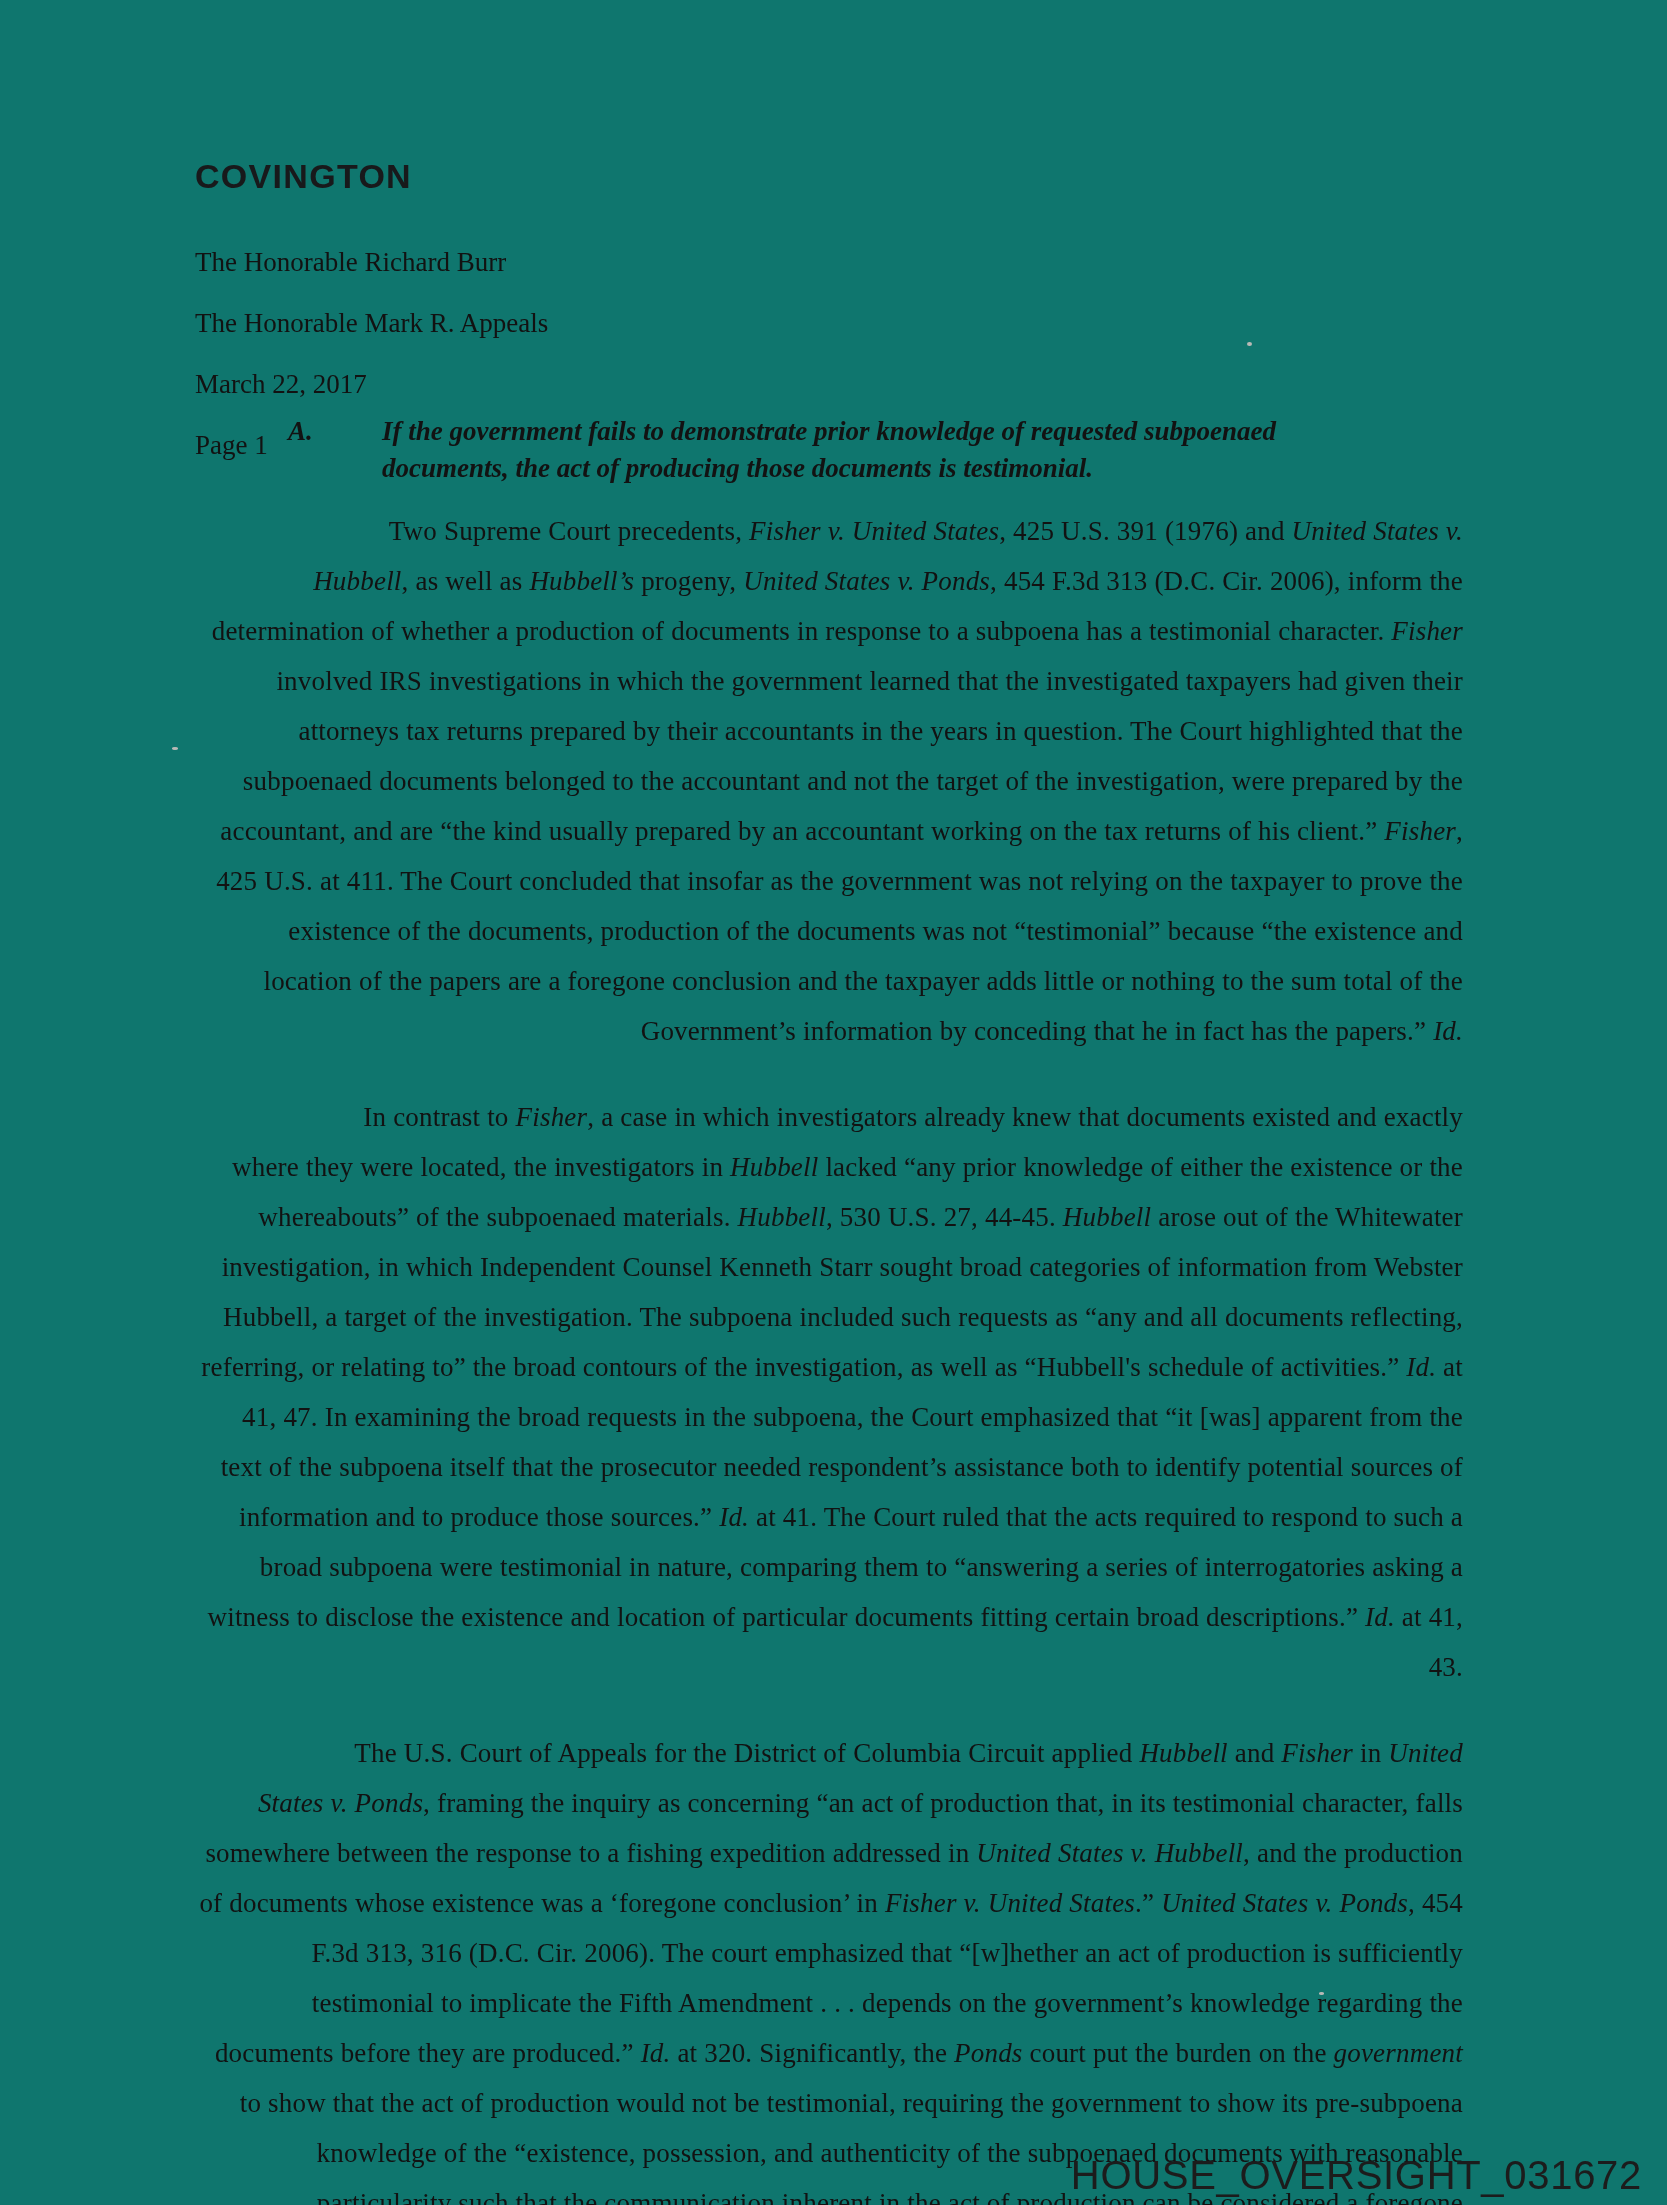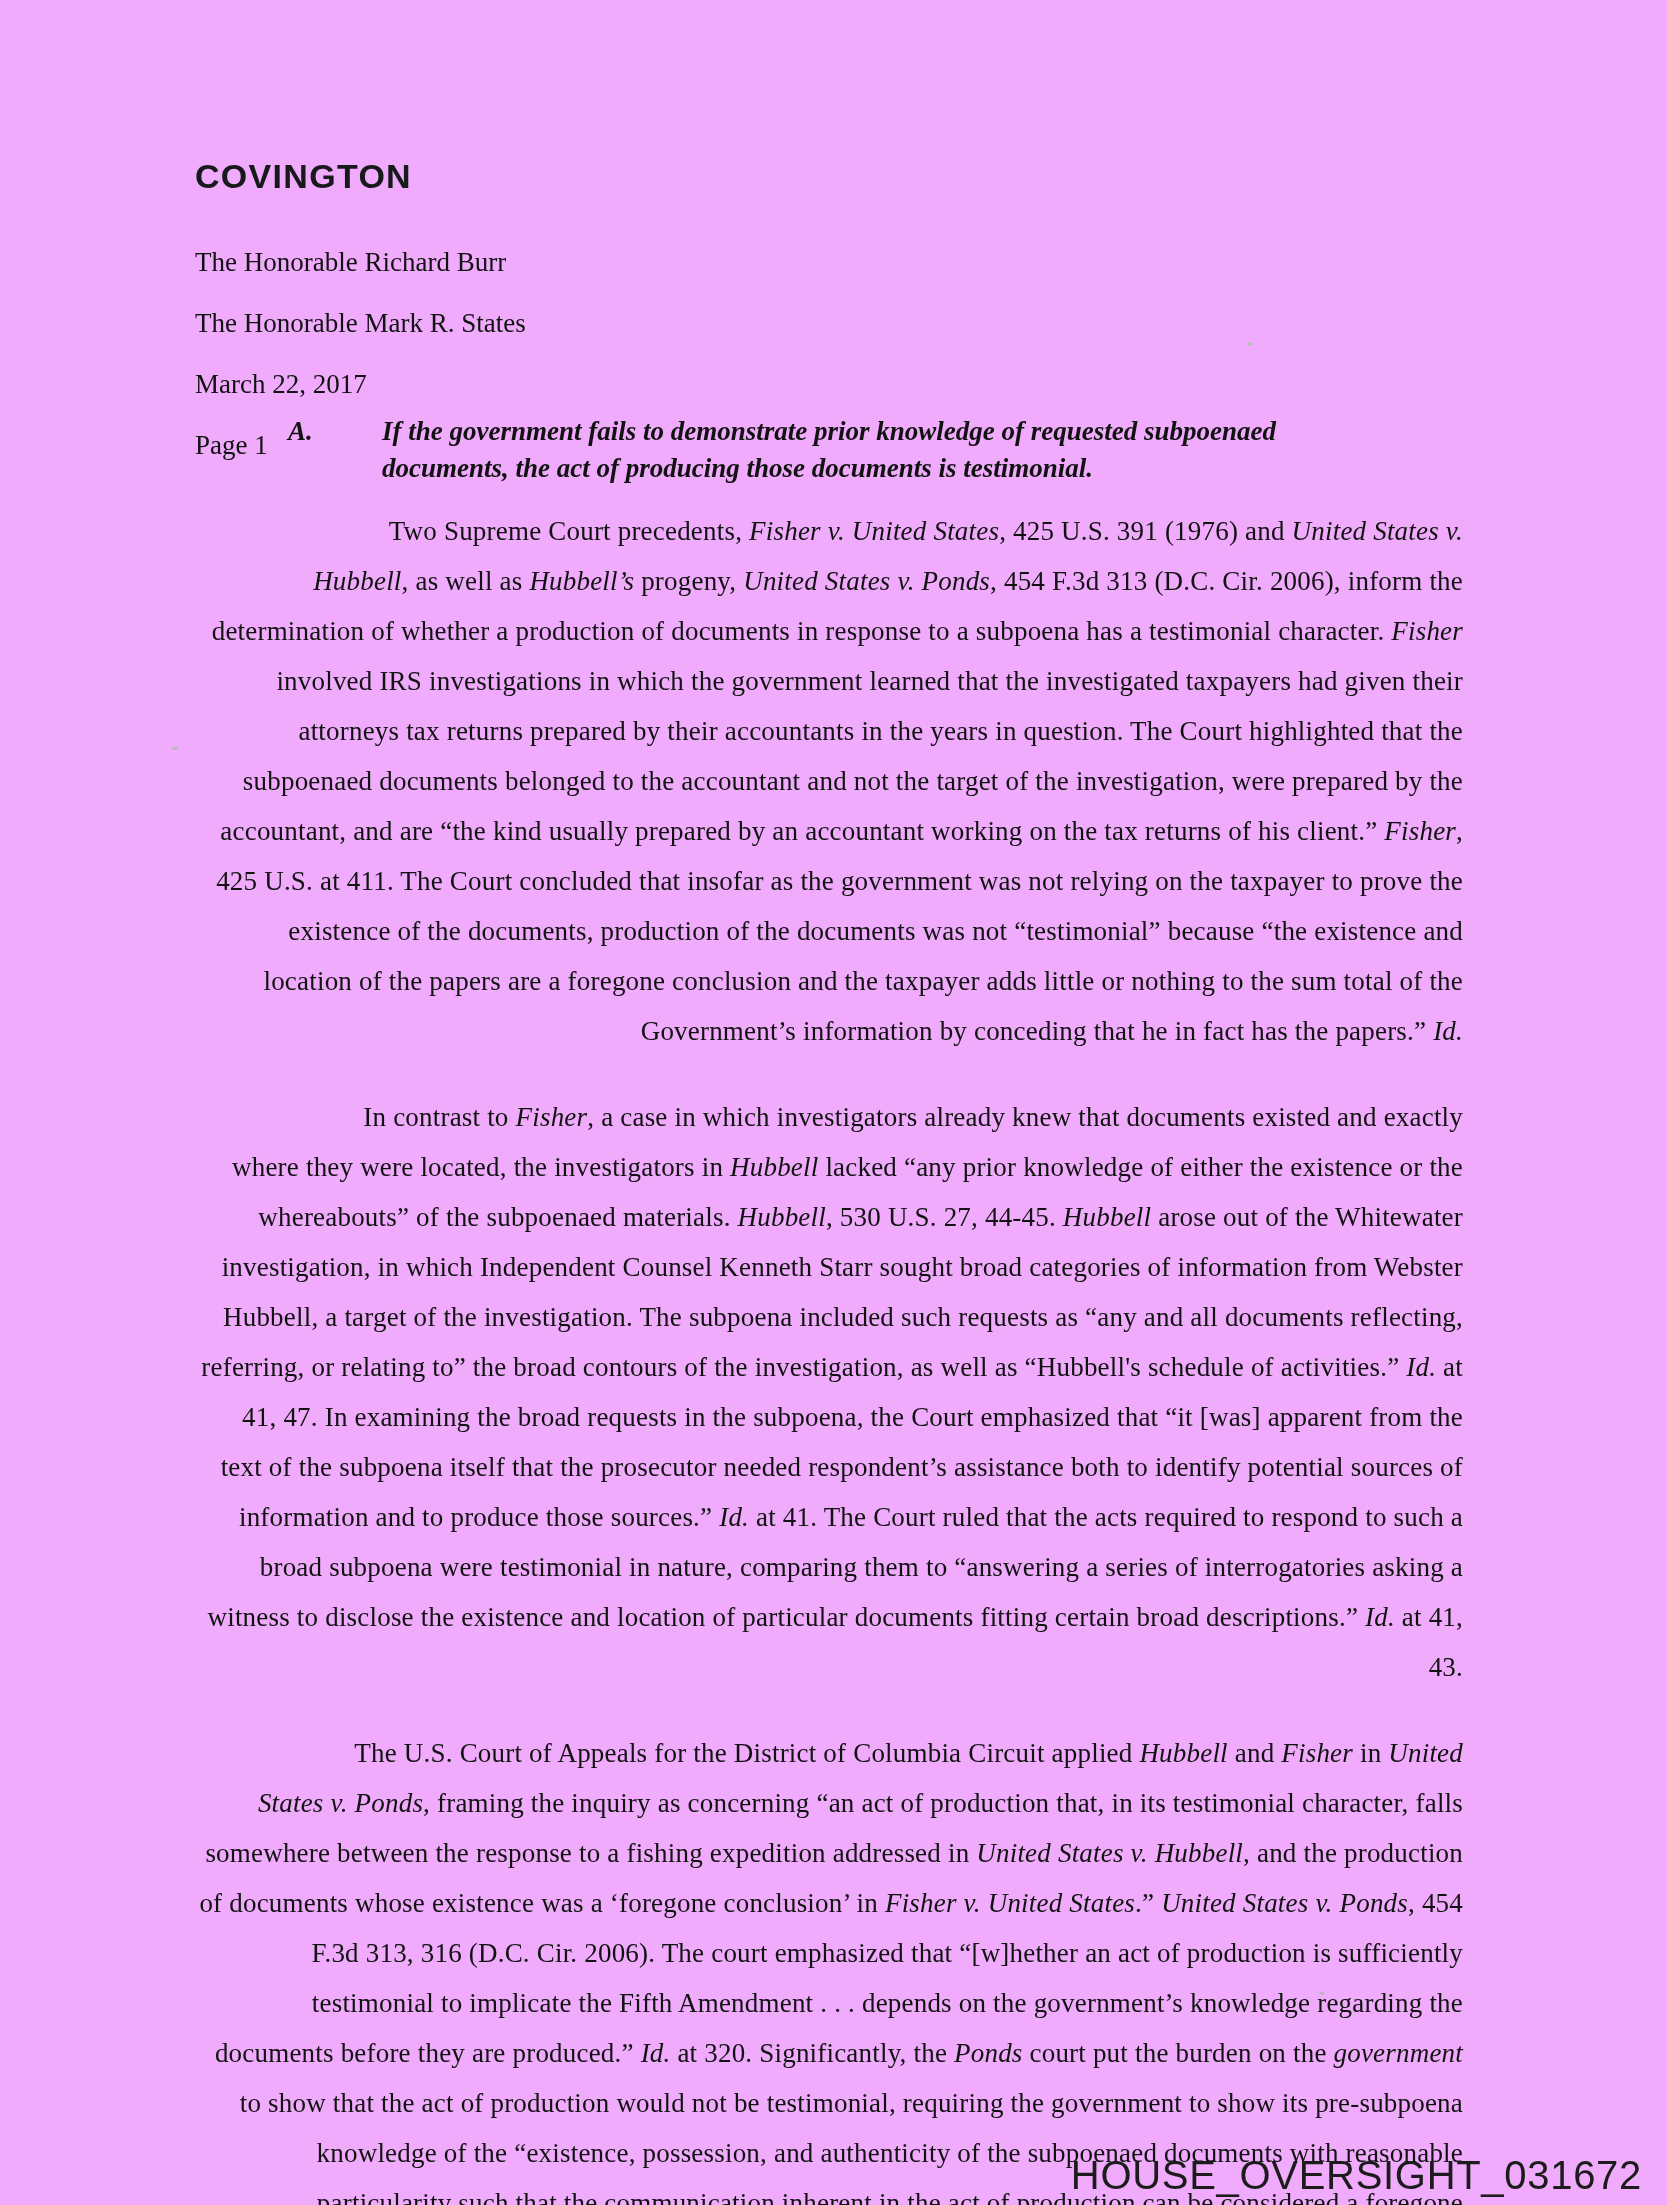--- a/index.html
+++ b/index.html
@@ -1,20 +1,20 @@
 <!DOCTYPE html>
 <html style="font-size:10.5px"><head>
 <meta charset="utf-8">
 <style>
   html, body { margin: 0; padding: 0; background: #ffffff; }
   .page {
     position: relative;
     width: 1667px;
     height: 2205px;
-    background: #f0abfc;
+    background: #0f766e;
     overflow: hidden;
     font-family: "Liberation Serif", serif;
     color: #141414;
   }
   .letterhead {
     position: absolute;
     left: 195px;
     top: 157px;
     font-family: "Liberation Sans", sans-serif;
     font-weight: bold;
@@ -81,21 +81,21 @@
 </style>
 </head>
 <body>
 
 <div class="page">
 
   <div class="letterhead">COVINGTON</div>
 
   <div class="address-block">
     <div class="address-line">The Honorable Richard Burr</div>
-    <div class="address-line">The Honorable Mark R. States</div>
+    <div class="address-line">The Honorable Mark R. Appeals</div>
     <div class="address-line">March 22, 2017</div>
     <div class="address-line">Page 1</div>
   </div>
 
   <div class="section-heading">
     <div class="section-label">A.</div>
     <div class="section-title">If the government fails to demonstrate prior knowledge of requested subpoenaed documents, the act of producing those documents is testimonial.</div>
   </div>
 
   <div class="body-text" id="paragraphs">

